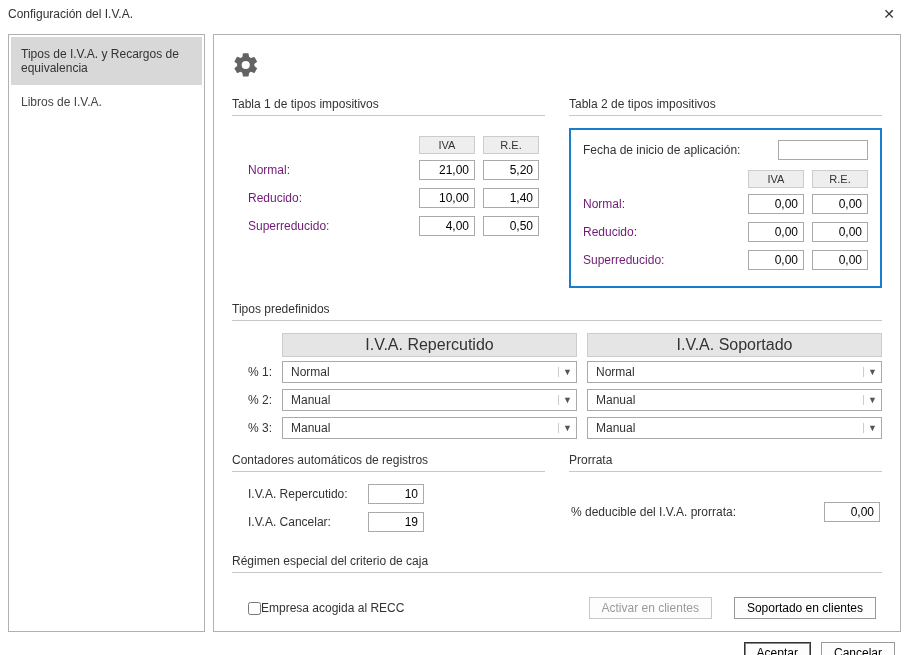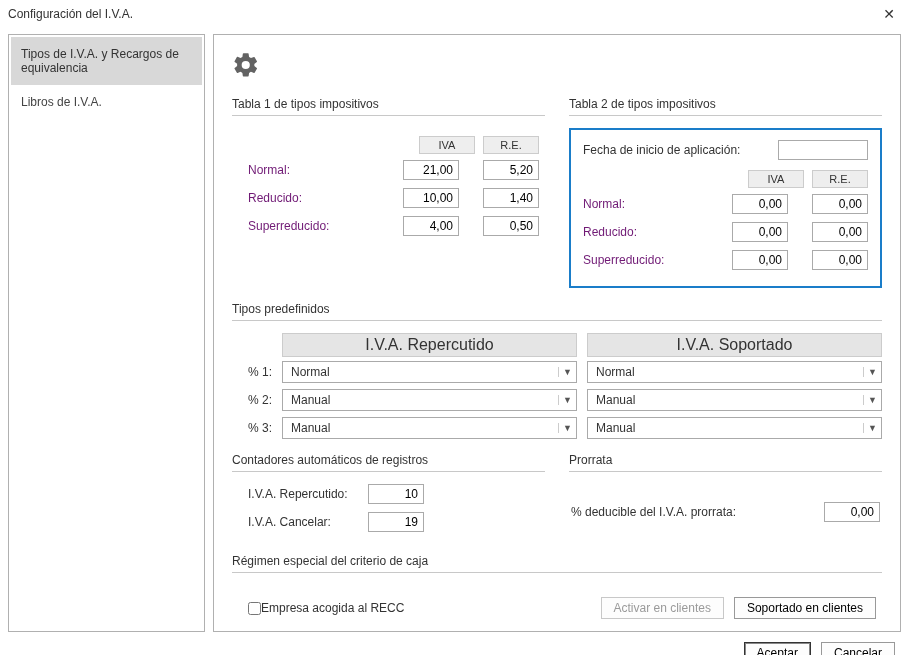--- a/index.html
+++ b/index.html
@@ -91,21 +91,21 @@
     padding: 2px 0;
     font-size: 11px;
   }
   .vrow {
     display: flex;
     align-items: center;
     justify-content: space-between;
     margin-bottom: 8px;
   }
   .vrow .label { font-size: 12px; color: #701a75; }
-  .vrow .vals { display: flex; gap: 24px; }
+  .vrow .vals { display: flex; gap: 8px; }
   .num {
     width: 56px;
     height: 20px;
     border: 1px solid #aaa;
     text-align: right;
     padding: 1px 5px;
     font-size: 12px;
     background: #fff;
     font-family: inherit;
   }
@@ -196,21 +196,21 @@
   }
 
   .recc-row {
     display: flex;
     align-items: center;
     justify-content: space-between;
     padding: 12px 6px 0 16px;
   }
   .chk { display: flex; align-items: center; }
   .chk input { width: 13px; height: 13px; }
-  .btns { display: flex; gap: 10px; }
+  .btns { display: flex; gap: 22px; }
   .btn {
     border: 1px solid #999;
     background: #fdfdfd;
     padding: 3px 12px;
     font-size: 12px;
     cursor: pointer;
     font-family: inherit;
   }
   .btn.disabled {
     color: #9a9a9a;

